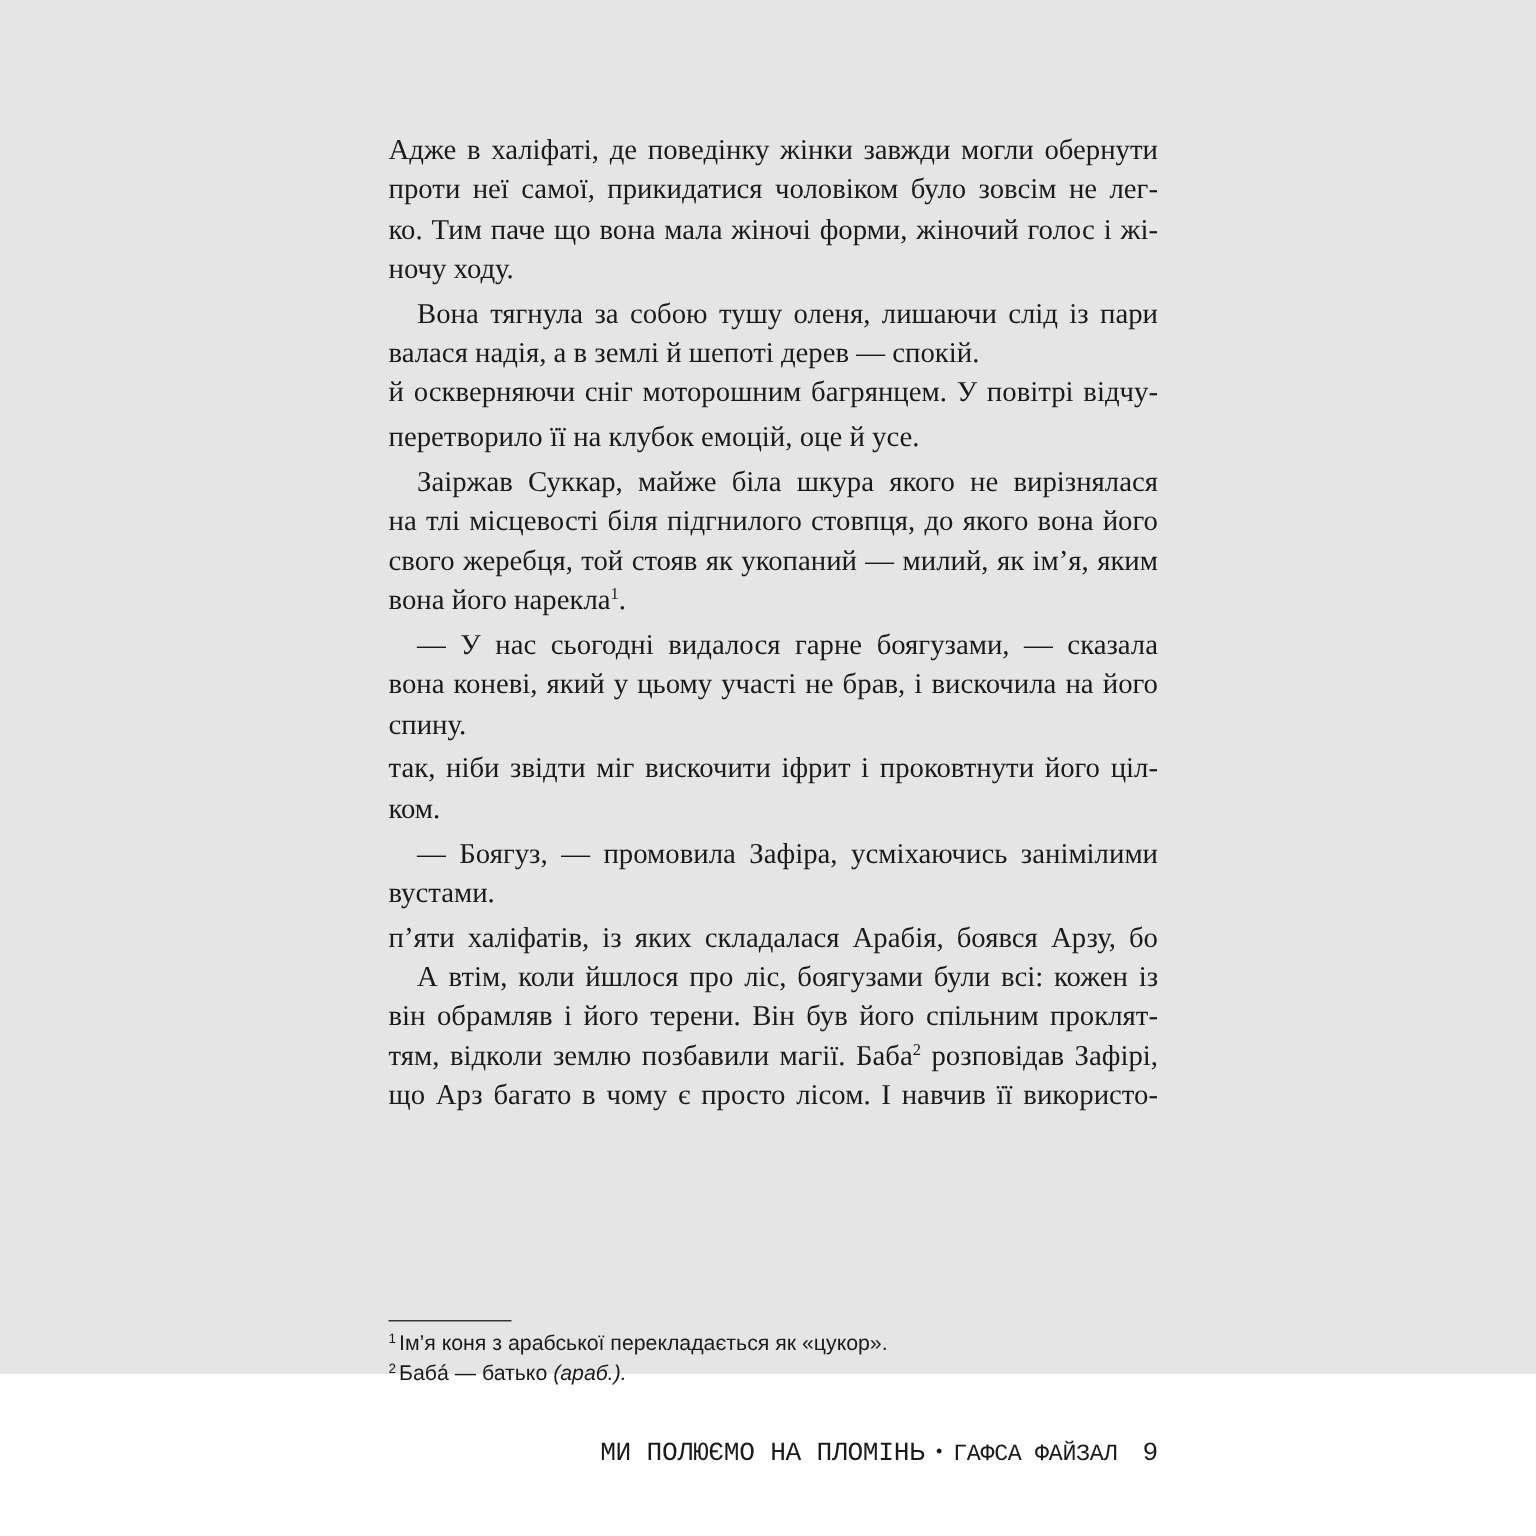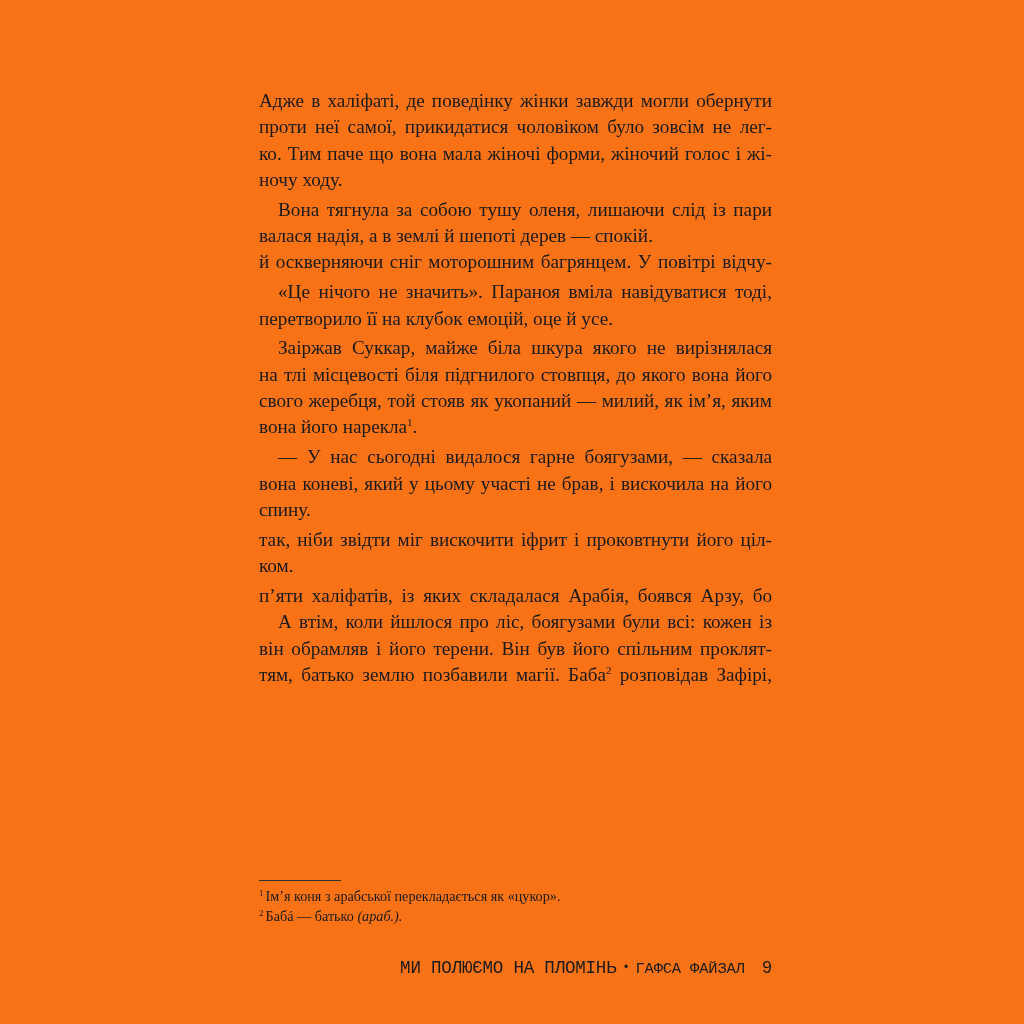--- a/index.html
+++ b/index.html
@@ -12,22 +12,22 @@
       height: 1024px;
       position: relative;
       overflow: hidden;
       font-family: "DejaVu Serif", "Liberation Serif", serif;
       color: #1a1a1a;
     }
     .page {
       position: absolute;
       left: 0; top: 0;
       width: 1024px;
-      height: 1024px;
-      background: #f97316;
+      height: 916px;
+      background: #e5e5e5;
     }
     .text-block {
       position: absolute;
       left: 259px;
       top: 88px;
       width: 513px;
       font-family: "Liberation Serif", "DejaVu Serif", serif;
       font-size: 19.2px;
       line-height: 26.3px;
       text-align: justify;
@@ -62,21 +62,21 @@
       top: 880px;
       width: 82px;
       height: 0;
       border-top: 1px solid #333333;
     }
     .footnotes {
       position: absolute;
       left: 259px;
       top: 886px;
       width: 513px;
-      font-family: Liberation Serif, serif;
+      font-family: Liberation Sans, sans-serif;
       font-size: 14.2px;
       line-height: 20px;
       color: #1a1a1a;
     }
     .footnote {
       display: block;
       white-space: nowrap;
     }
     .footnote .fn-num {
       font-size: 9px;
@@ -127,21 +127,20 @@
       <span class="line last">ночу ходу.</span>
     </p>
 
     <p>
       <span class="line ind">Вона тягнула за собою тушу оленя, лишаючи слід із пари</span>
       <span class="line last">валася надія, а в землі й шепоті дерев — спокій.</span>
       <span class="line">й оскверняючи сніг моторошним багрянцем. У повітрі відчу-</span>
     </p>
 
     <p>
-      <span class="line ind">«Це нічого не значить». Параноя вміла навідуватися тоді,</span>
       <span class="line last">перетворило її на клубок емоцій, оце й усе.</span>
     </p>
 
     <p>
       <span class="line ind">Заіржав Суккар, майже біла шкура якого не вирізнялася</span>
       <span class="line">на тлі місцевості біля підгнилого стовпця, до якого вона його</span>
       <span class="line">свого жеребця, той стояв як укопаний — милий, як ім’я, яким</span>
       <span class="line last"><span>вона його нарекла</span><sup class="fn">1</sup><span>.</span></span>
     </p>
 
@@ -149,26 +148,31 @@
       <span class="line ind">— У нас сьогодні видалося гарне боягузами, — сказала</span>
       <span class="line">вона коневі, який у цьому участі не брав, і вискочила на його</span>
       <span class="line last">спину.</span>
     </p>
 
     <p>
       <span class="line">так, ніби звідти міг вискочити іфрит і проковтнути його ціл-</span>
       <span class="line last">ком.</span>
     </p>
 
+    <p>
+      <span class="line ind">— Боягуз, — промовила Зафіра, усміхаючись занімілими</span>
+      <span class="line last">вустами.</span>
+    </p>
 
     <p>
       <span class="line">п’яти халіфатів, із яких складалася Арабія, боявся Арзу, бо</span>
       <span class="line ind">А втім, коли йшлося про ліс, боягузами були всі: кожен із</span>
       <span class="line">він обрамляв і його терени. Він був його спільним проклят-</span>
-      <span class="line"><span>тям, батько землю позбавили магії. Баба</span><sup class="fn">2</sup><span> розповідав Зафірі,</span></span>
+      <span class="line"><span>тям, відколи землю позбавили магії. Баба</span><sup class="fn">2</sup><span> розповідав Зафірі,</span></span>
+      <span class="line">що Арз багато в чому є просто лісом. І навчив її використо-</span>
     </p>
 
   </div>
 
   <div class="footnote-rule"></div>
 
   <div class="footnotes">
     <span class="footnote"><span class="fn-num">1</span><span>Ім’я коня з арабської перекладається як «цукор».</span></span>
     <span class="footnote"><span class="fn-num">2</span><span>Бабá — батько </span><span class="ital">(араб.).</span></span>
   </div>

